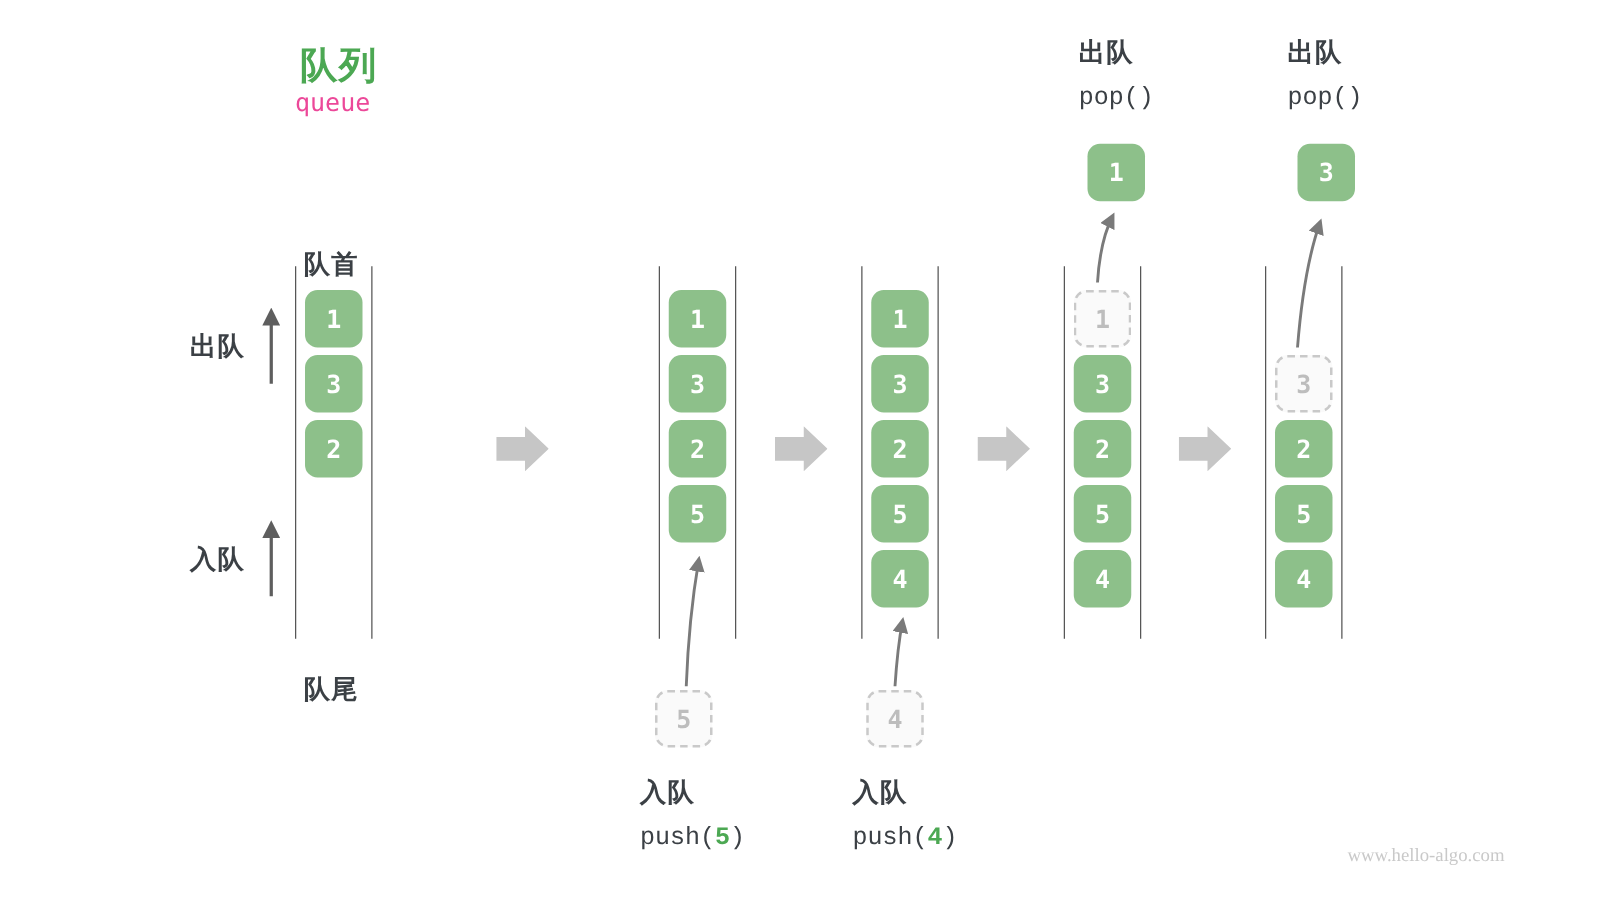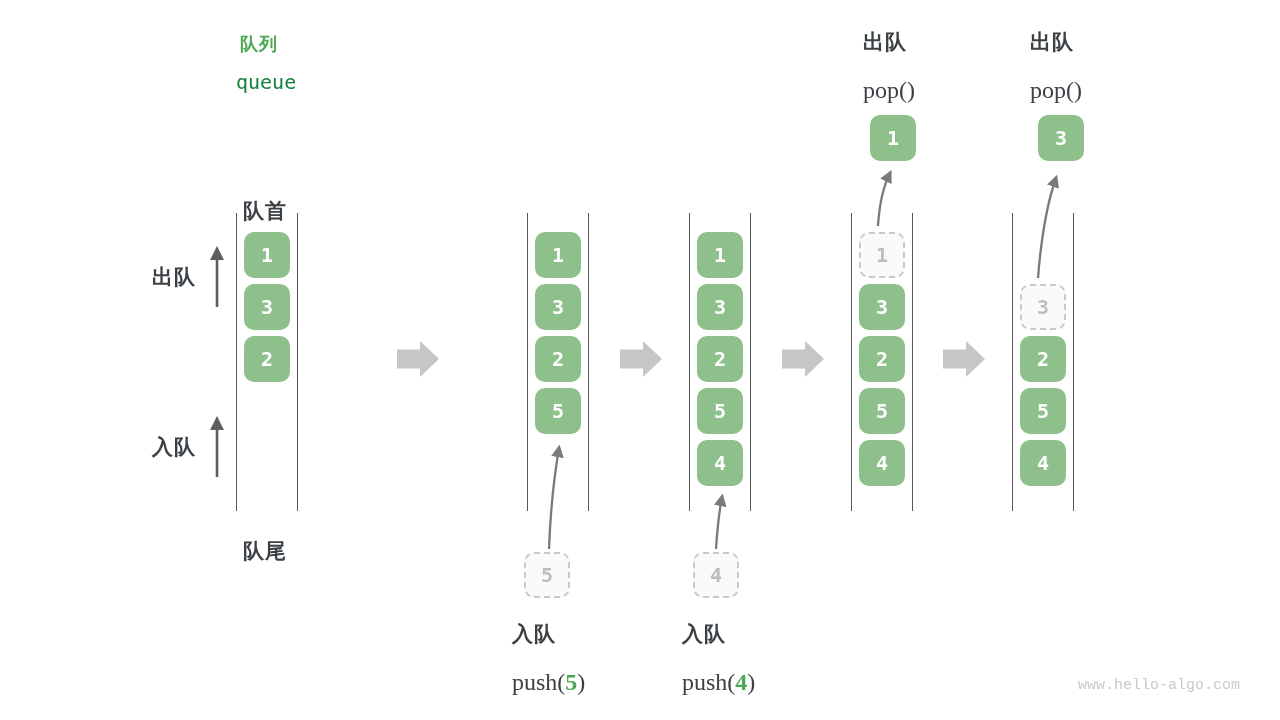--- a/index.html
+++ b/index.html
@@ -10,50 +10,50 @@
   }
   .stage {
     position: relative;
     width: 1280px; height: 720px;
     overflow: hidden;
     background: #ffffff;
   }
   
   .title-zh {
     position: absolute;
-    font-size: 18px; font-weight: 700;
+    font-size: 30px; font-weight: 700;
     color: #4CA853;
     letter-spacing: 1px;
   }
   .title-en {
     position: absolute;
     font-family: "DejaVu Sans Mono", "Liberation Mono", monospace;
-    font-size: 20px; color: #15803d;
+    font-size: 20px; color: #ec4899;
   }
   .zh-label {
     position: absolute;
     font-size: 21px; font-weight: 700;
     color: #3B4045;
     letter-spacing: 1px;
     white-space: nowrap;
   }
   .op { position: absolute; white-space: nowrap; }
   .op .zh {
     font-size: 21px; font-weight: 700; color: #3B4045; letter-spacing: 1px;
     display: block;
   }
   .op .code {
-    font-family: Liberation Serif, serif;
-    font-size: 24px; color: #3B4045;
-    display: block; margin-top: 21px;
+    font-family: Liberation Mono, monospace;
+    font-size: 20px; color: #3B4045;
+    display: block; margin-top: 11px;
   }
   .op .code .arg { color: #4CA853; font-weight: 700; }
   .watermark {
     position: absolute;
-    font-family: Liberation Mono, monospace;
+    font-family: Liberation Serif, serif;
     font-size: 15px; color: #C9C9C9;
   }
   
   .qcol {
     position: absolute;
     top: 213px; height: 298px; width: 62px;
     box-sizing: border-box;
     border-left: 1.5px solid #565656;
     border-right: 1.5px solid #565656;
   }

